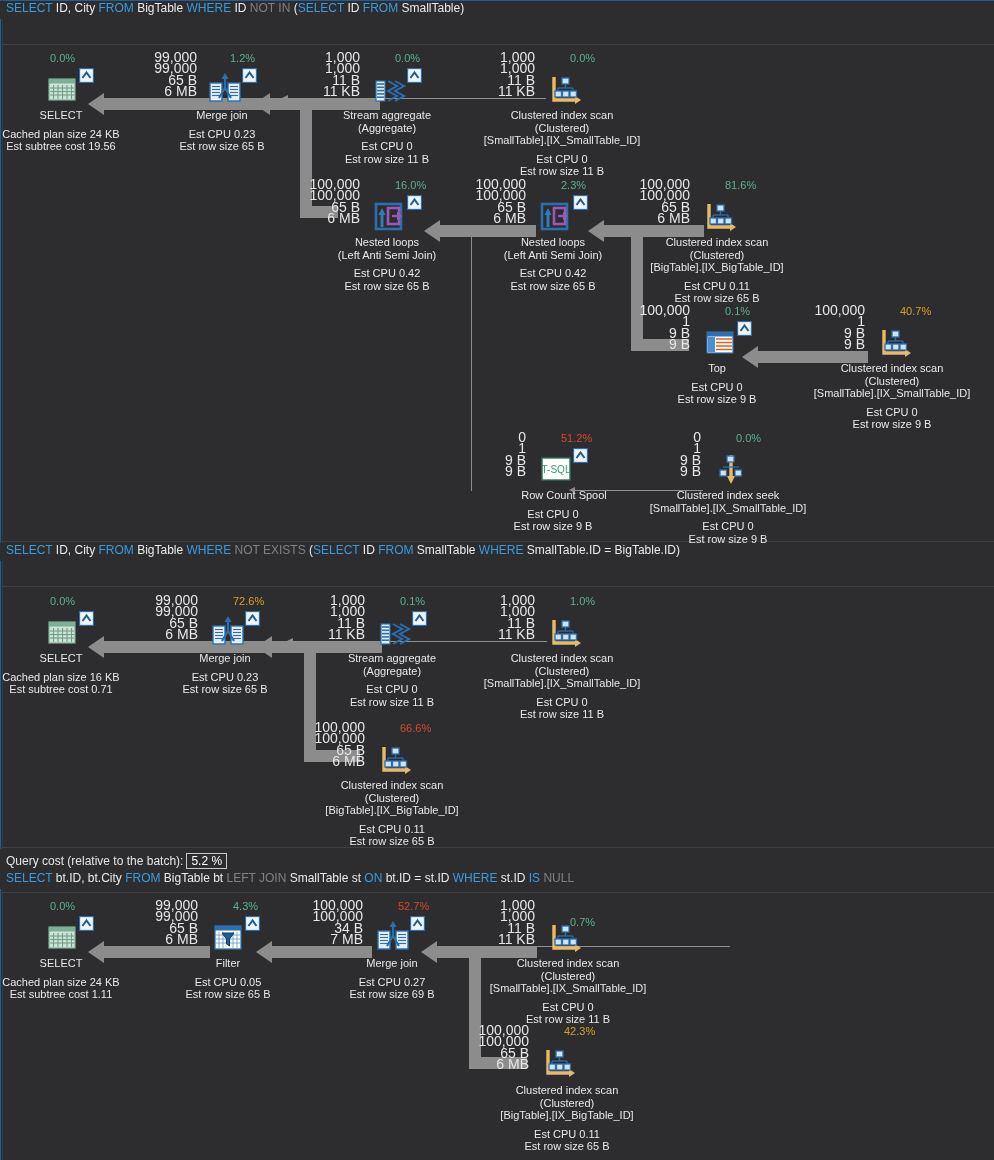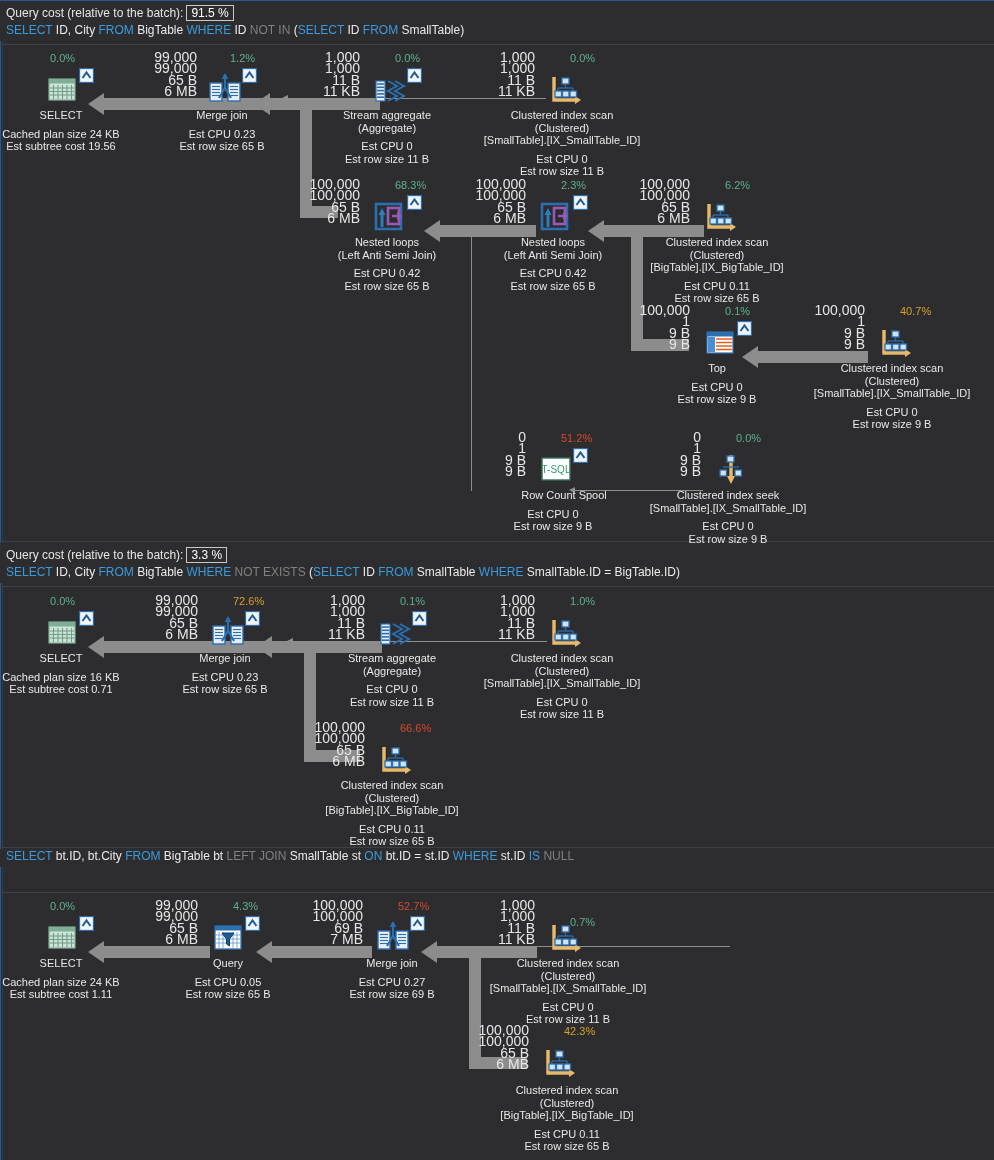--- a/index.html
+++ b/index.html
@@ -39,23 +39,20 @@
       border-bottom:3px solid transparent;border-right:6px solid #8f8f8f;}
 </style>
 </head>
 <body>
 
 <div class="rule" style="top:0px;background:#2b5a8c;"></div>
 <div class="vrule" style="left:0;top:0;height:541px;"></div>
 <div class="vrule" style="left:2px;top:0;height:541px;background:#1f3d5c;"></div>
 
 <div class="hdr" style="top:1px;">
-  <div class="hdr-line1">
-    <span>Query cost (relative to the batch):</span><span class="costbox">91.5 %</span>
-  </div>
   <div class="hdr-line2" id="q1"><span class="kw">SELECT</span><span class="plain"> ID, City </span><span class="kw">FROM</span><span class="plain"> BigTable </span><span class="kw">WHERE</span><span class="plain"> ID </span><span class="dim">NOT IN</span><span class="plain"> (</span><span class="kw">SELECT</span><span class="plain"> ID </span><span class="kw">FROM</span><span class="plain"> SmallTable)</span></div>
 </div>
 <div class="rule" style="top:44px;"></div>
 
 <div class="conn" style="left:300px;top:100px;width:12px;height:118px;"></div>
 <div class="conn" style="left:300px;top:206px;width:38px;height:12px;"></div>
 <div class="conn" style="left:471px;top:226px;width:1px;height:265px;"></div>
 <div class="conn" style="left:631px;top:226px;width:12px;height:125px;"></div>
 <div class="conn" style="left:631px;top:339px;width:58px;height:12px;"></div>
 
@@ -82,42 +79,42 @@
 <div class="thin-h" style="left:573px;top:490px;width:130px;"></div>
 <div class="thin-head" style="left:569px;top:487px;"></div>
 
 <div class="node" id="n-p1-select" style="left:0px;top:0px;"></div>
 
 <div class="rule" style="top:541px;"></div>
 <div class="vrule" style="left:0;top:542px;height:305px;"></div>
 <div class="vrule" style="left:2px;top:542px;height:305px;background:#1f3d5c;"></div>
 
 <div class="hdr" style="top:543px;">
-  <div class="hdr-line1">
-    <span>Query cost (relative to the batch):</span><span class="costbox">3.3 %</span>
-  </div>
   <div class="hdr-line2" id="q2"><span class="kw">SELECT</span><span class="plain"> ID, City </span><span class="kw">FROM</span><span class="plain"> BigTable </span><span class="kw">WHERE</span><span class="plain"> </span><span class="dim">NOT EXISTS</span><span class="plain"> (</span><span class="kw">SELECT</span><span class="plain"> ID </span><span class="kw">FROM</span><span class="plain"> SmallTable </span><span class="kw">WHERE</span><span class="plain"> SmallTable.ID = BigTable.ID)</span></div>
 </div>
 <div class="rule" style="top:586px;"></div>
 
 <div class="conn" style="left:304px;top:642px;width:12px;height:120px;"></div>
 <div class="conn" style="left:304px;top:750px;width:56px;height:12px;"></div>
 
 <div class="arrow-h" style="left:104px;top:641px;width:198px;"></div>
 <div class="arrow-head" style="left:88px;top:636px;"></div>
 <div class="arrow-h" style="left:272px;top:641px;width:110px;"></div>
 <div class="arrow-head" style="left:256px;top:636px;"></div>
 <div class="thin-h" style="left:291px;top:641px;width:256px;"></div>
 <div class="thin-head" style="left:287px;top:638px;"></div>
 
 <div class="rule" style="top:847px;"></div>
 <div class="vrule" style="left:0;top:848px;height:312px;"></div>
 <div class="vrule" style="left:2px;top:848px;height:312px;background:#1f3d5c;"></div>
 
 <div class="hdr" style="top:849px;">
+  <div class="hdr-line1">
+    <span>Query cost (relative to the batch):</span><span class="costbox">5.2 %</span>
+  </div>
   <div class="hdr-line2" id="q3"><span class="kw">SELECT</span><span class="plain"> bt.ID, bt.City </span><span class="kw">FROM</span><span class="plain"> BigTable bt </span><span class="dim">LEFT JOIN</span><span class="plain"> SmallTable st </span><span class="kw">ON</span><span class="plain"> bt.ID  = st.ID </span><span class="kw">WHERE</span><span class="plain"> st.ID </span><span class="kw">IS</span><span class="plain"> </span><span class="dim">NULL</span></div>
 </div>
 <div class="rule" style="top:892px;"></div>
 
 <div class="conn" style="left:469px;top:947px;width:12px;height:122px;"></div>
 <div class="conn" style="left:469px;top:1057px;width:58px;height:12px;"></div>
 
 <div class="arrow-h" style="left:104px;top:946px;width:106px;"></div>
 <div class="arrow-head" style="left:88px;top:941px;"></div>
 <div class="arrow-h" style="left:272px;top:946px;width:100px;"></div>
@@ -262,21 +259,21 @@
         <path d="M9 28 L9 14" stroke="#2f7cb8" stroke-width="3"></path>
         <path d="M5.5 16 L9 9 L12.5 16 Z" fill="#2f7cb8"></path>
         <rect x="15" y="9" width="11" height="16" fill="none" stroke="#9b59b6" stroke-width="2.6"></rect>
         <path d="M19 17 L27 17" stroke="#9b59b6" stroke-width="2.4"></path>
         <path d="M24 13 L29 17 L24 21 Z" fill="#9b59b6"></path>
       </svg></div>
     <div style="position: absolute; left: 407px; top: 195px;"><svg width="15" height="15" viewBox="0 0 15 15" xmlns="http://www.w3.org/2000/svg">
         <rect x="0.5" y="0.5" width="14" height="14" fill="#f2f6fb" stroke="#2b6fb0" stroke-width="1.3"></rect>
         <path d="M3.5 10 L7.5 4.5 L11.5 10" fill="none" stroke="#1d5c96" stroke-width="2"></path>
       </svg></div>
-    <div class="pct green" style="left: 395px; top: 179px;">68.3%</div>
+    <div class="pct green" style="left: 395px; top: 179px;">16.0%</div>
     <div class="rowstats" style="left: 300px; top: 179px; width: 60px;">
       <div>100,000</div>
       <div>100,000</div>
       <div>65 B</div>
       <div>6 MB</div>
     </div>
     <div class="caption" style="left: 257px; top: 236px; width: 260px;">
       <div>Nested loops</div>
       <div>(Left Anti Semi Join)</div>
     </div>
@@ -320,21 +317,21 @@
         <path d="M27 24 L33 28 L27 32 Z" fill="#e8b96a"></path>
         <rect x="14" y="6" width="7" height="6" fill="#cfe3f2" stroke="#2b6fb0" stroke-width="1.3"></rect>
         <line x1="17.5" y1="12" x2="17.5" y2="16" stroke="#2b6fb0" stroke-width="1.3"></line>
         <line x1="10" y1="16" x2="25" y2="16" stroke="#2b6fb0" stroke-width="1.3"></line>
         <line x1="10" y1="16" x2="10" y2="19" stroke="#2b6fb0" stroke-width="1.3"></line>
         <line x1="25" y1="16" x2="25" y2="19" stroke="#2b6fb0" stroke-width="1.3"></line>
         <rect x="7" y="19" width="6.5" height="6" fill="#cfe3f2" stroke="#2b6fb0" stroke-width="1.3"></rect>
         <rect x="14.5" y="19" width="6.5" height="6" fill="#cfe3f2" stroke="#2b6fb0" stroke-width="1.3"></rect>
         <rect x="22" y="19" width="6.5" height="6" fill="#cfe3f2" stroke="#2b6fb0" stroke-width="1.3"></rect>
       </svg></div>
-    <div class="pct green" style="left: 725px; top: 179px;">6.2%</div>
+    <div class="pct green" style="left: 725px; top: 179px;">81.6%</div>
     <div class="rowstats" style="left: 630px; top: 179px; width: 60px;">
       <div>100,000</div>
       <div>100,000</div>
       <div>65 B</div>
       <div>6 MB</div>
     </div>
     <div class="caption" style="left: 587px; top: 236px; width: 260px;">
       <div>Clustered index scan</div>
       <div>(Clustered)</div>
       <div>[BigTable].[IX_BigTable_ID]</div>
@@ -662,21 +659,21 @@
         <path d="M3.5 10 L7.5 4.5 L11.5 10" fill="none" stroke="#1d5c96" stroke-width="2"></path>
       </svg></div>
     <div class="pct green" style="left: 233px; top: 900px;">4.3%</div>
     <div class="rowstats" style="left: 138px; top: 900px; width: 60px;">
       <div>99,000</div>
       <div>99,000</div>
       <div>65 B</div>
       <div>6 MB</div>
     </div>
     <div class="caption" style="left: 98px; top: 957px; width: 260px;">
-      <div>Query</div>
+      <div>Filter</div>
     </div>
     <div class="metrics" style="left: 98px; top: 975.6px; width: 260px;">
       <div>Est CPU  0.05</div>
       <div>Est row size  65 B</div>
     </div>
   </div>
 <div class="node" style="left: 0px; top: 0px;">
     <div style="position: absolute; left: 376px; top: 920px; width: 34px; height: 34px;"><svg width="34" height="34" viewBox="0 0 34 34" xmlns="http://www.w3.org/2000/svg">
         <rect x="2" y="11" width="12" height="18" fill="#e8eef5" stroke="#2b6fb0" stroke-width="1.4"></rect>
         <rect x="20" y="11" width="12" height="18" fill="#e8eef5" stroke="#2b6fb0" stroke-width="1.4"></rect>
@@ -695,21 +692,21 @@
         <path d="M17 1 L13.5 7 L20.5 7 Z" fill="#2b6fb0"></path>
       </svg></div>
     <div style="position: absolute; left: 410px; top: 916px;"><svg width="15" height="15" viewBox="0 0 15 15" xmlns="http://www.w3.org/2000/svg">
         <rect x="0.5" y="0.5" width="14" height="14" fill="#f2f6fb" stroke="#2b6fb0" stroke-width="1.3"></rect>
         <path d="M3.5 10 L7.5 4.5 L11.5 10" fill="none" stroke="#1d5c96" stroke-width="2"></path>
       </svg></div>
     <div class="pct red" style="left: 398px; top: 900px;">52.7%</div>
     <div class="rowstats" style="left: 303px; top: 900px; width: 60px;">
       <div>100,000</div>
       <div>100,000</div>
-      <div>69 B</div>
+      <div>34 B</div>
       <div>7 MB</div>
     </div>
     <div class="caption" style="left: 262px; top: 957px; width: 260px;">
       <div>Merge join</div>
     </div>
     <div class="metrics" style="left: 262px; top: 975.6px; width: 260px;">
       <div>Est CPU  0.27</div>
       <div>Est row size  69 B</div>
     </div>
   </div>

